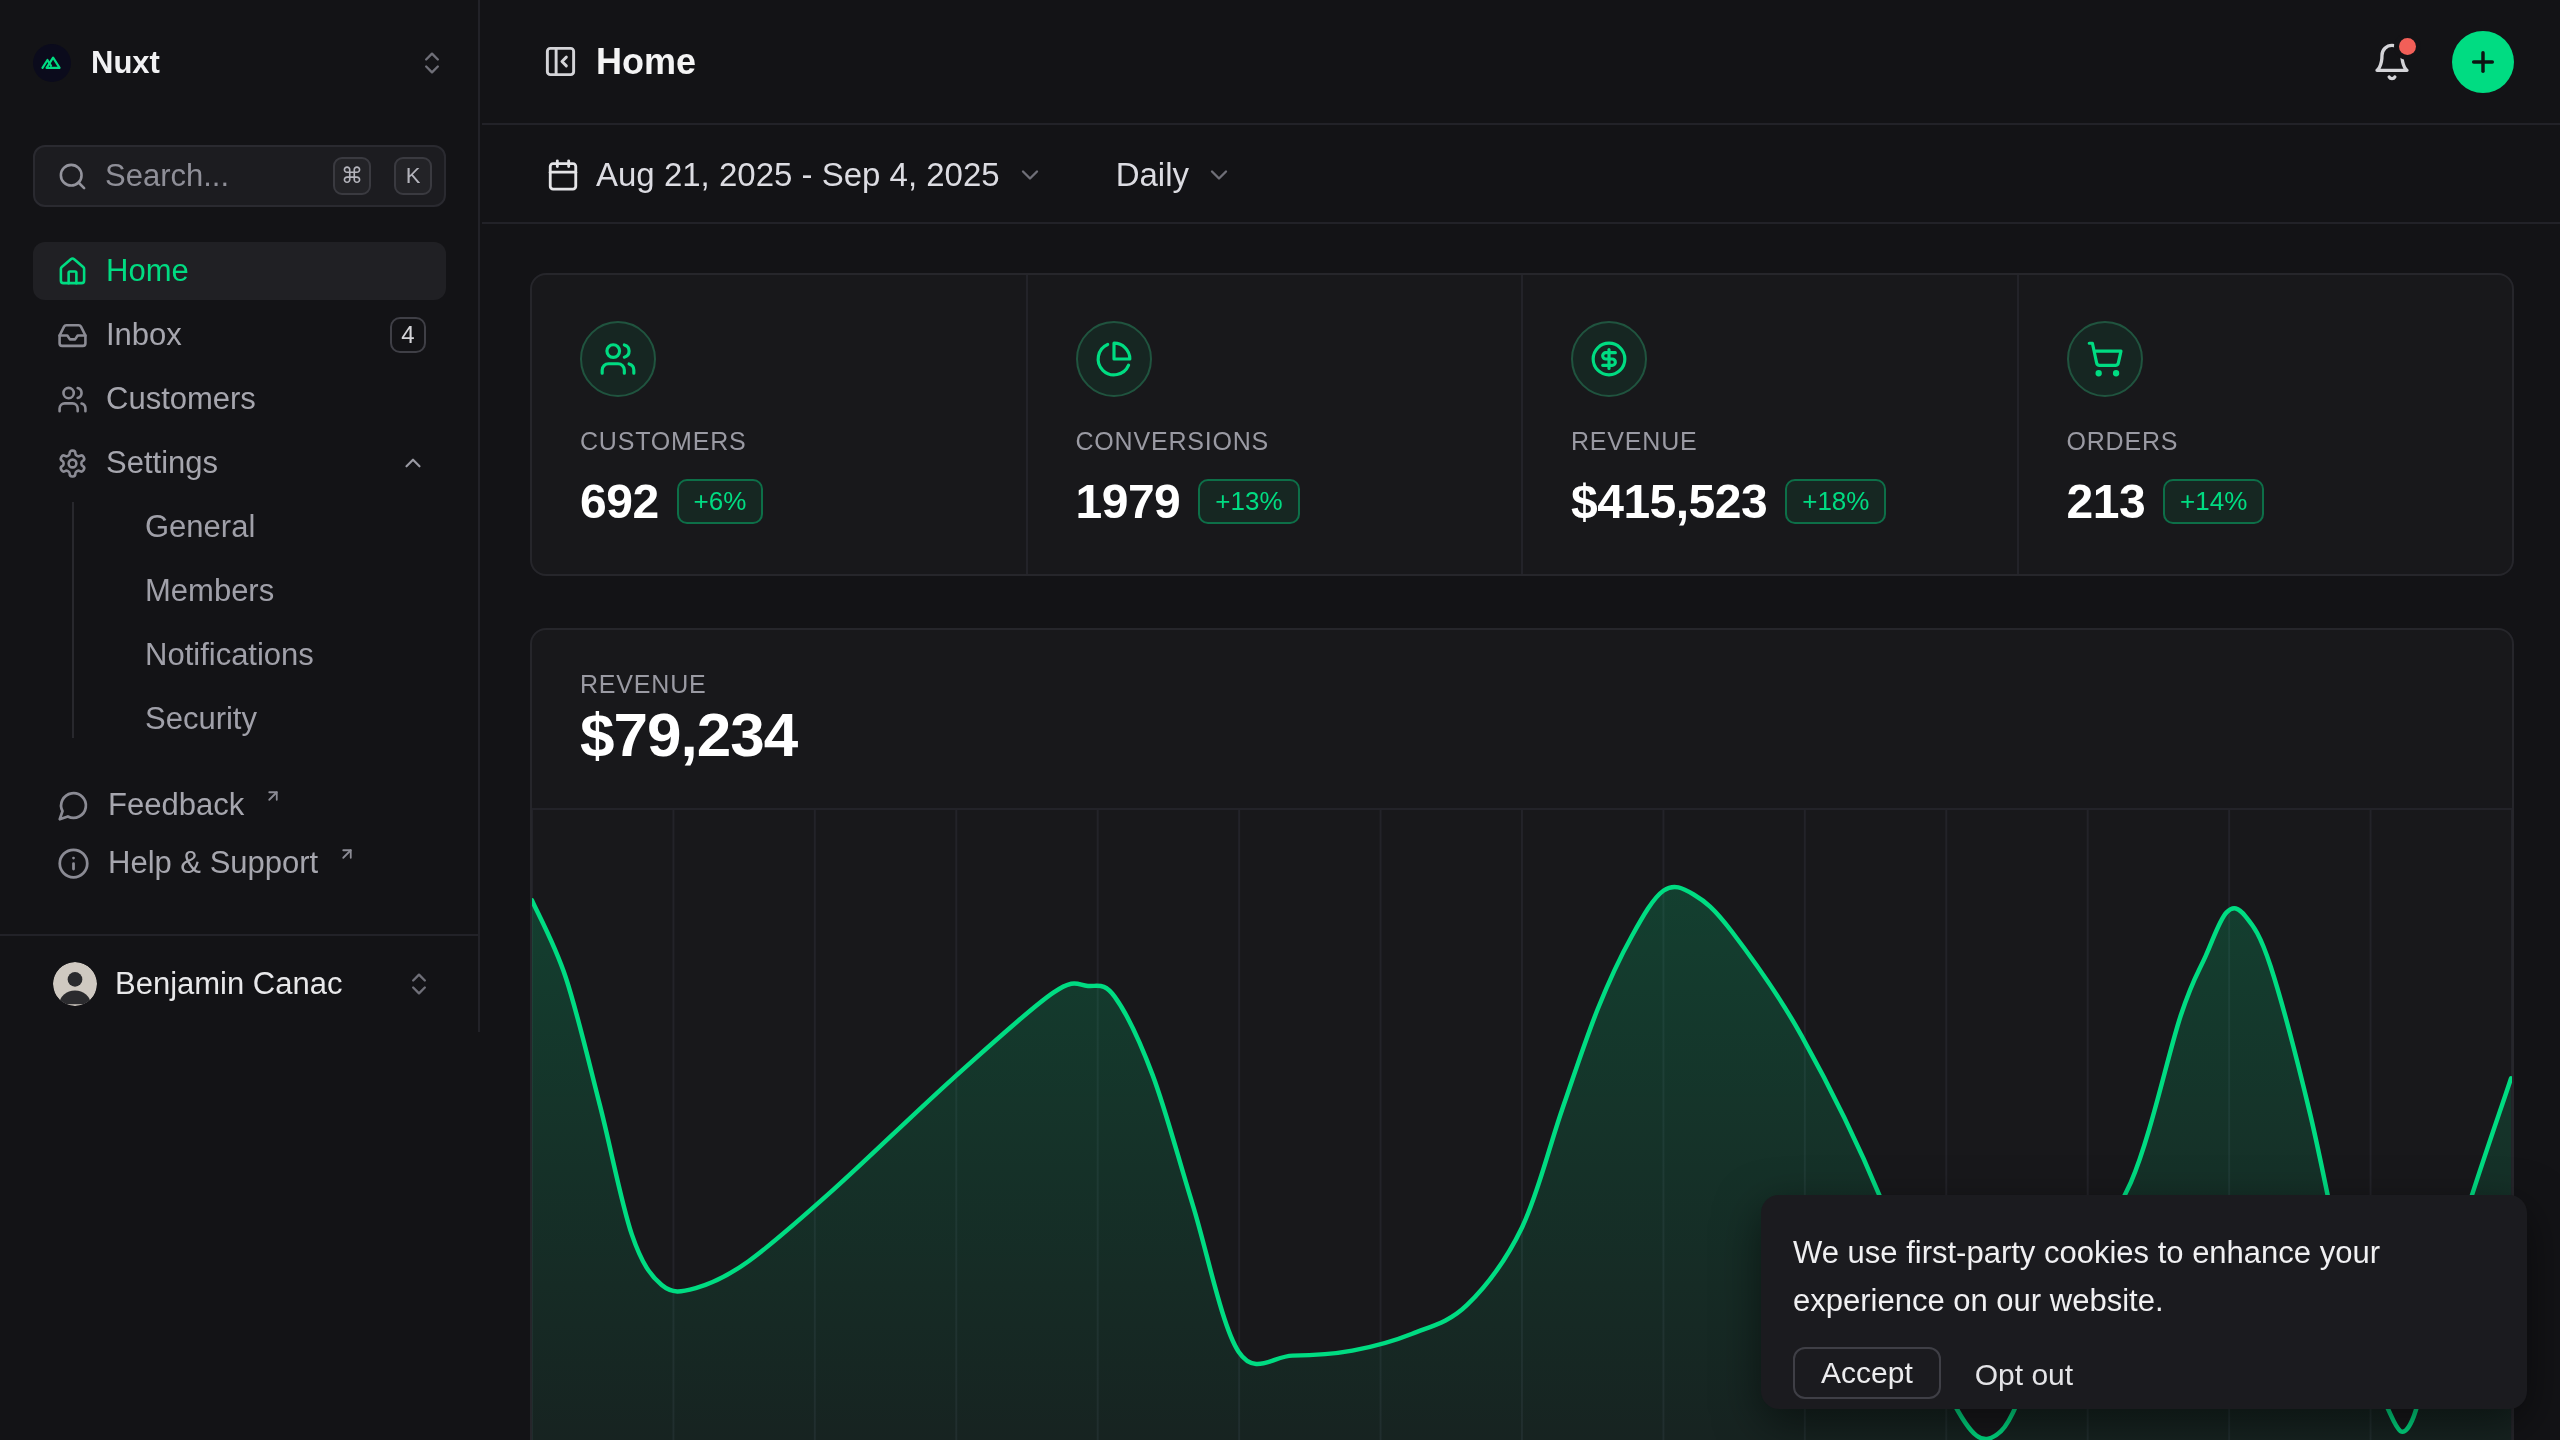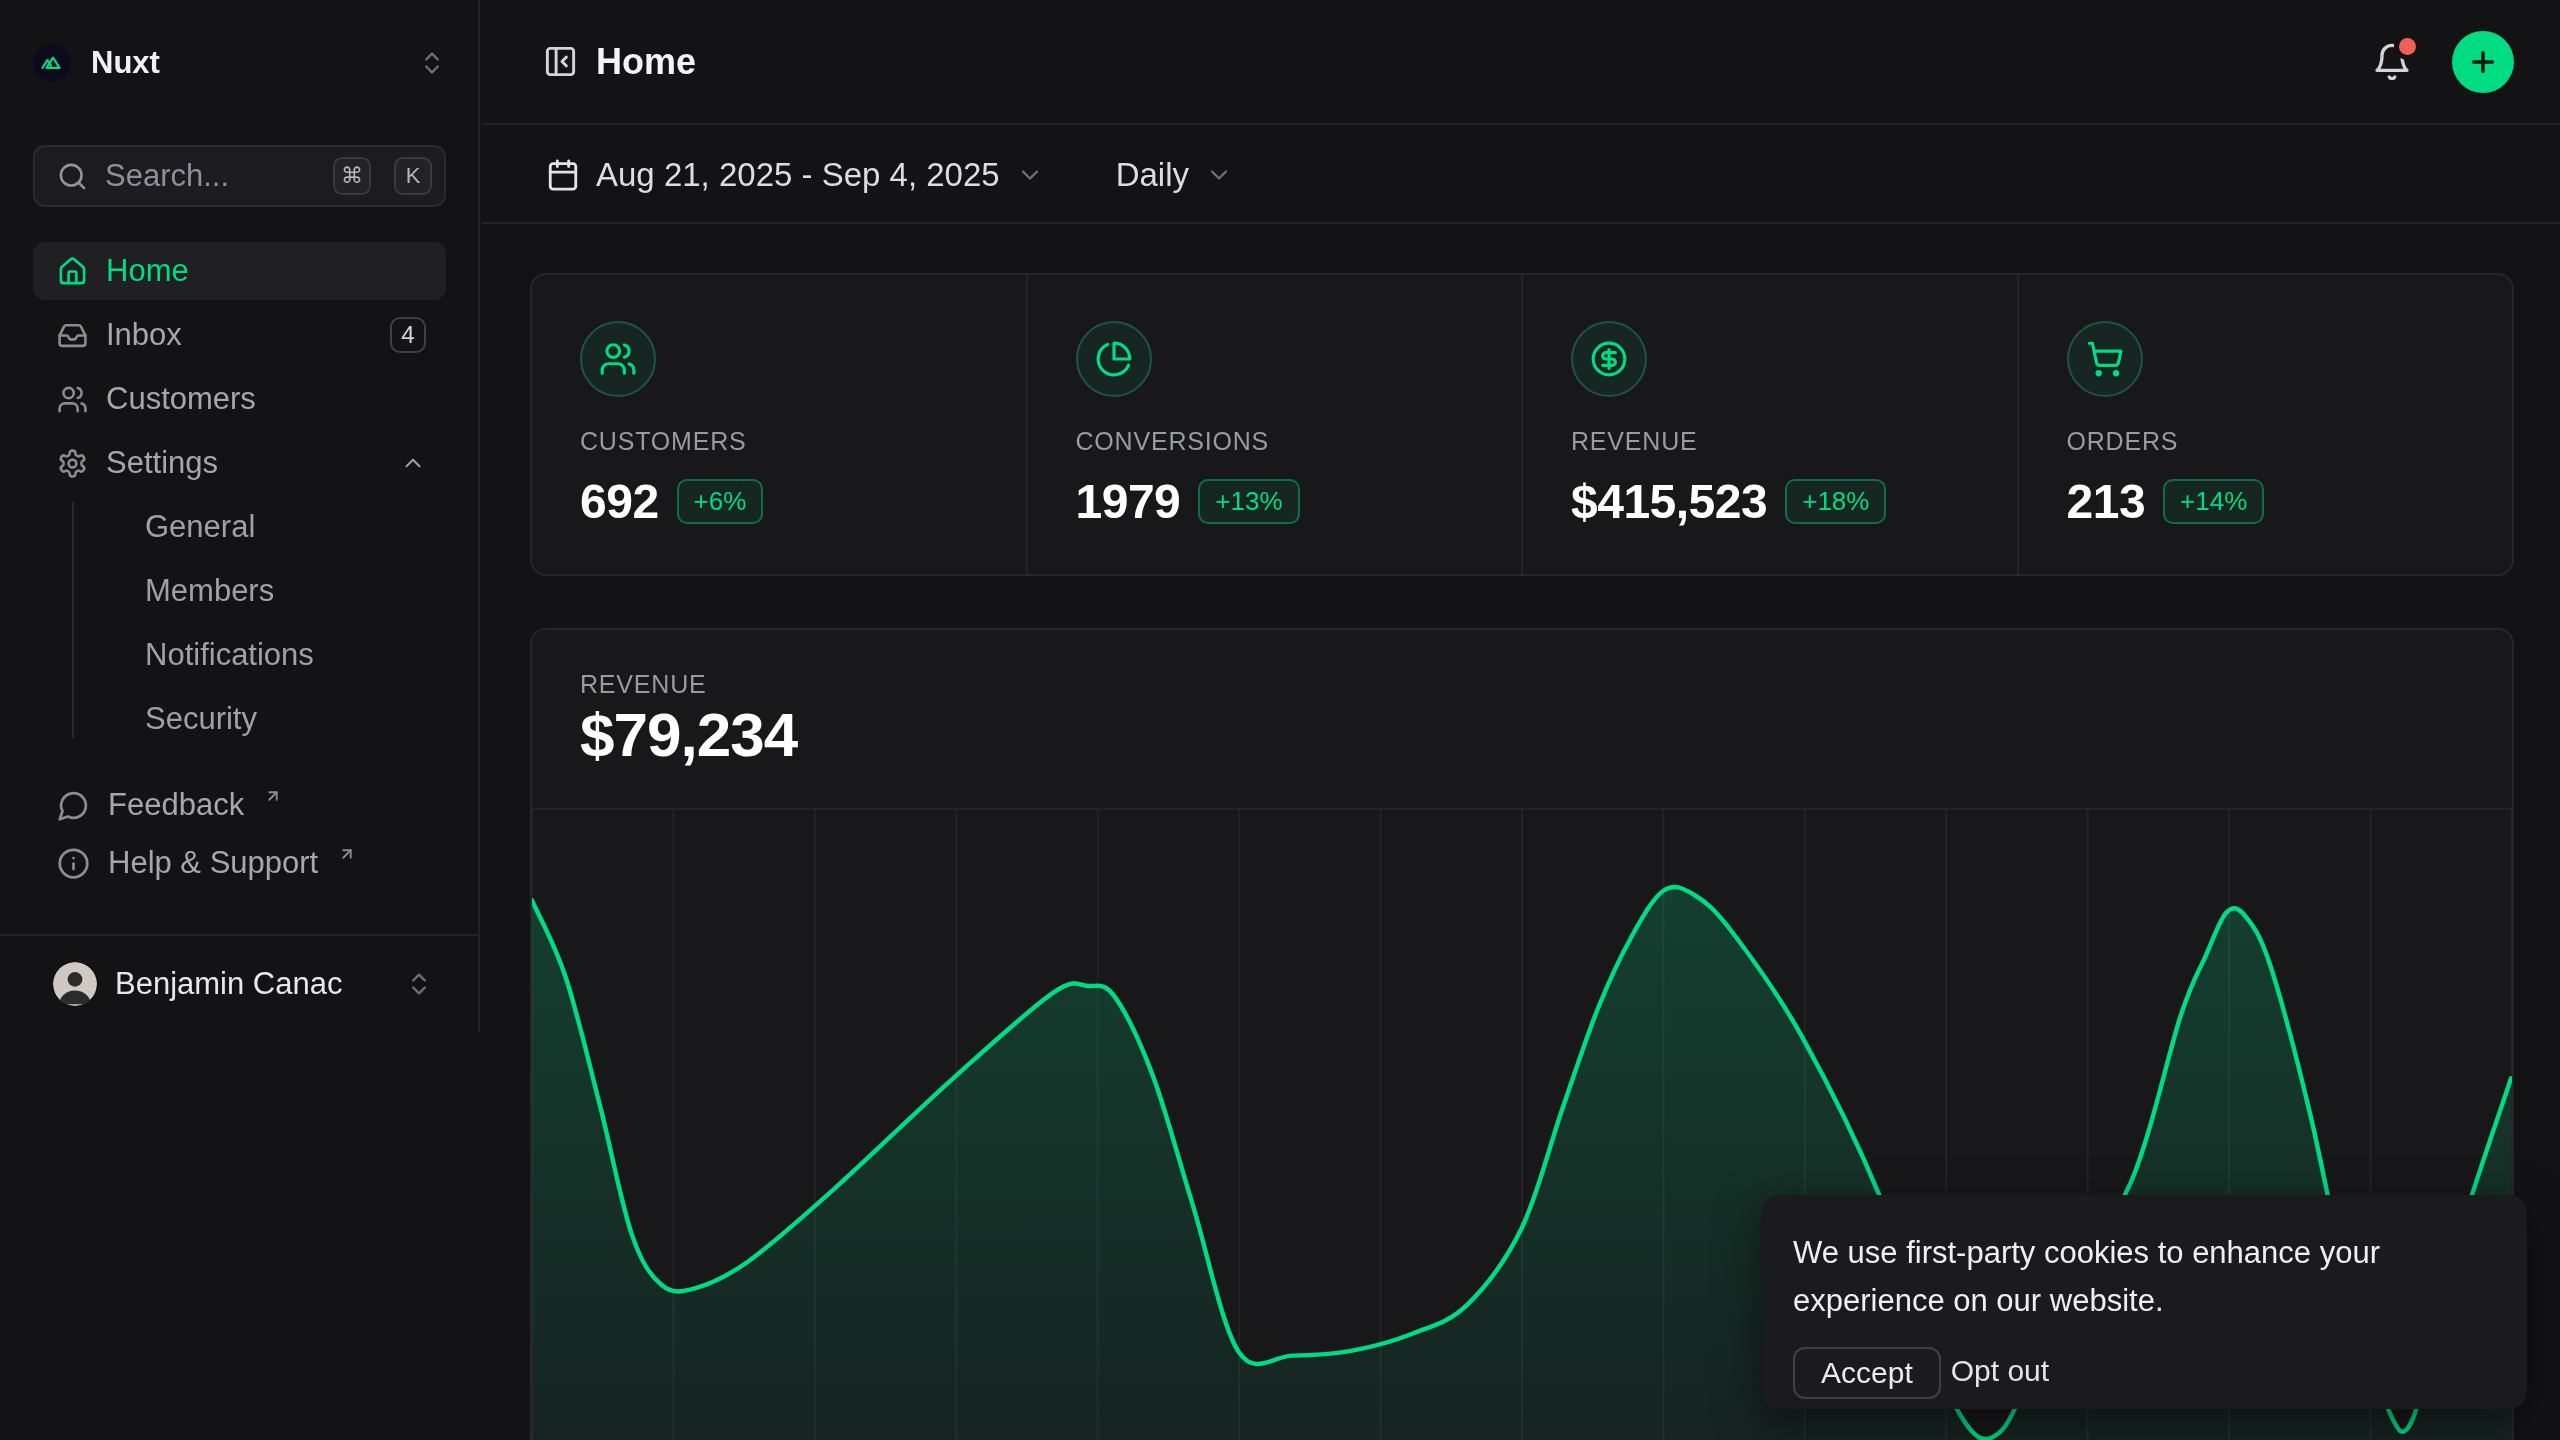--- a/index.html
+++ b/index.html
@@ -127,21 +127,21 @@
   .plot svg { width:100%; height:100%; }
 
   
   .cookie-banner {
     position:absolute; left:1761px; top:1195px; width:766px; height:214px;
     background:#1b1b1f; border-radius:18px; z-index:50;
     box-shadow:0 14px 45px rgba(0,0,0,0.5);
     padding:34px 32px 0;
   }
   .cookie-text { font-size:31px; line-height:1.55; color:#f0f0f2; width:700px; }
-  .cookie-actions { margin-top:22px; display:flex; align-items:flex-start; }
+  .cookie-actions { margin-top:22px; display:flex; align-items:flex-end; gap:24px; }
   .accept-btn {
     background:transparent; border:2px solid #3f3f46; border-radius:12px;
     color:#ececee; font-size:30px; font-weight:500; padding:7px 26px; cursor:pointer;
     font-family:inherit;
   }
   .optout-btn {
     background:transparent; border:none; color:#e4e4e7; font-size:30px; font-weight:500;
     padding:7px 10px; cursor:pointer; font-family:inherit;
   }
   .mut { color:#6f6f78; }

